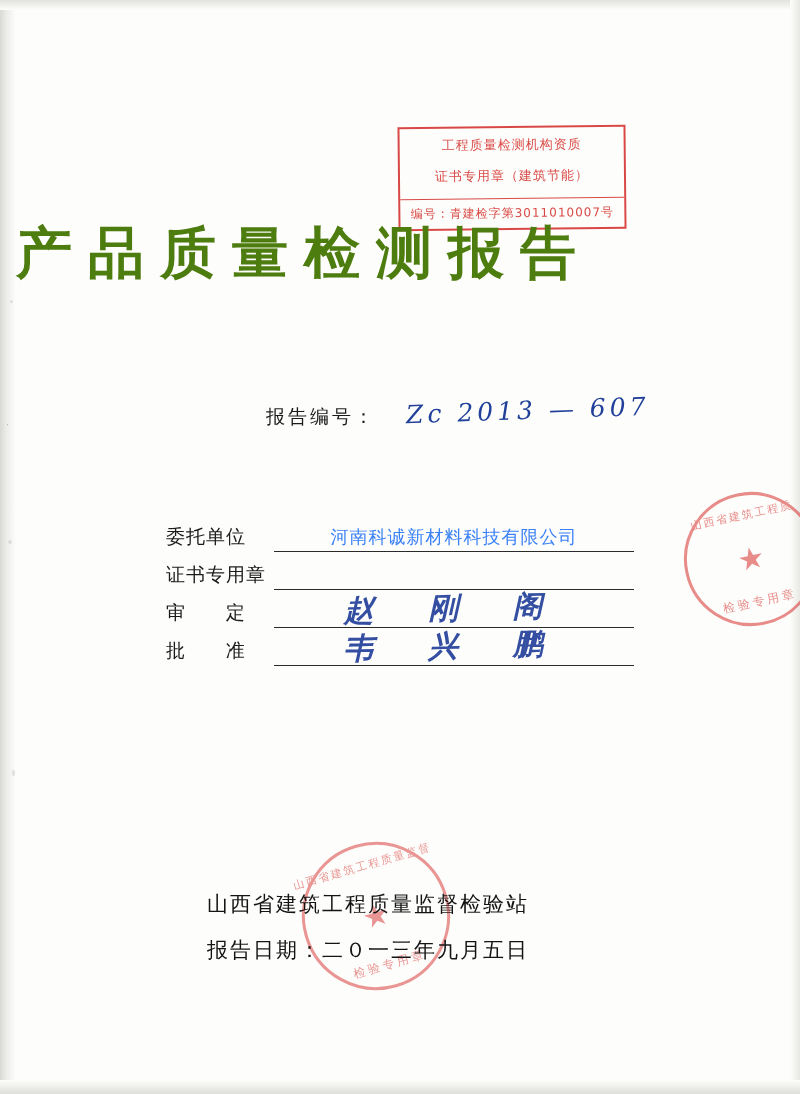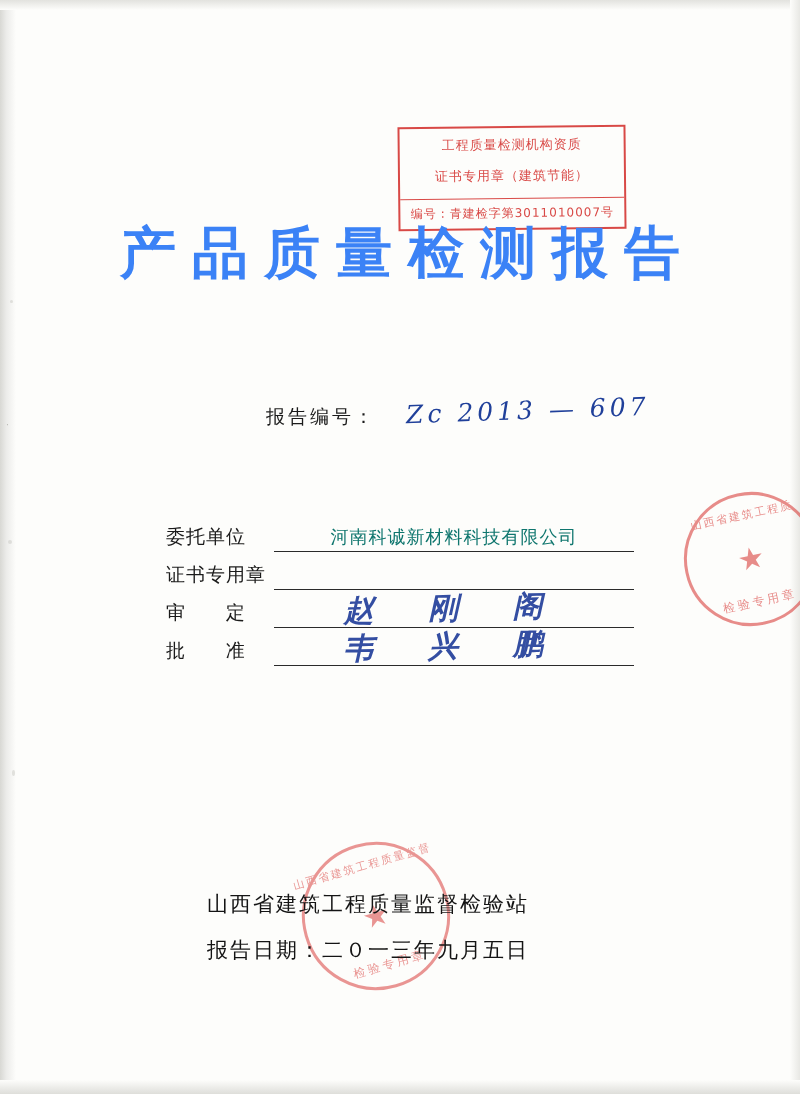--- a/index.html
+++ b/index.html
@@ -48,26 +48,25 @@
     border-radius: 50%;
     opacity: .5;
   }
 
   
   .doc-title {
     position: absolute;
     top: 216px;
     left: 0;
     width: 800px;
-    text-align: center;
     font-family: "DejaVu Serif", "Liberation Serif", serif;
     font-weight: bold;
     font-size: 56px;
     letter-spacing: 16px;
-    color: #3b82f6;
+    color: #4d7c0f;
     text-indent: 16px;
   }
 
   
   .top-stamp {
     position: absolute;
     left: 398px;
     top: 126px;
     width: 224px;
     height: 100px;
@@ -149,21 +148,21 @@
     border-bottom: 1px solid #2a2a2a;
     height: 30px;
   }
   .field-value {
     position: absolute;
     left: 108px;
     right: 0;
     top: 7px;
     text-align: center;
     font-size: 18px;
-    color: #0f766e;
+    color: #3b82f6;
     letter-spacing: 1px;
   }
   .sig {
     position: absolute;
     left: 108px;
     right: 0;
     top: -6px;
     text-align: center;
     font-family: "DejaVu Serif", serif;
     font-size: 30px;

